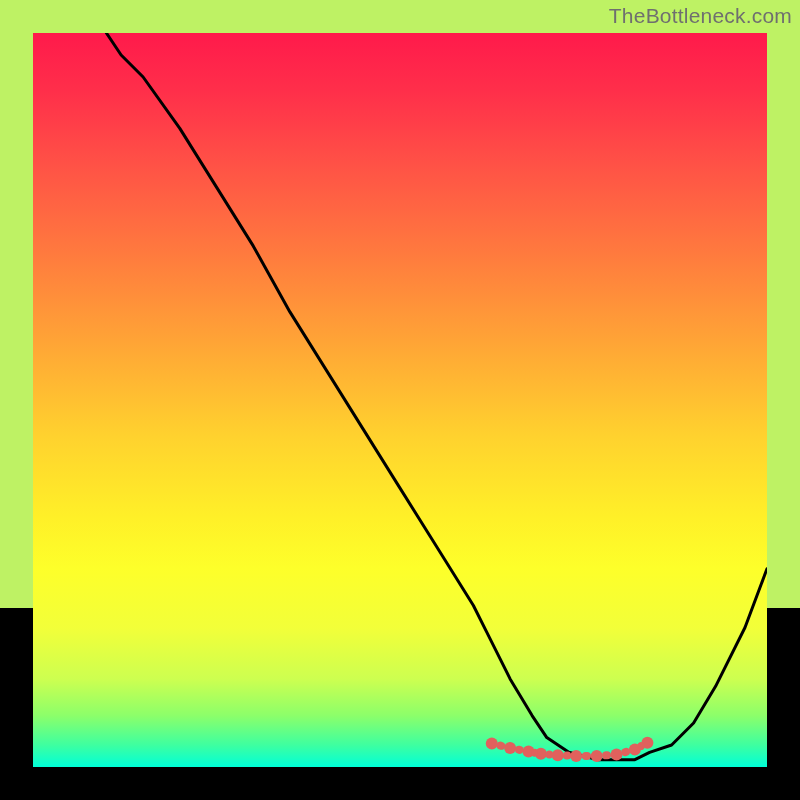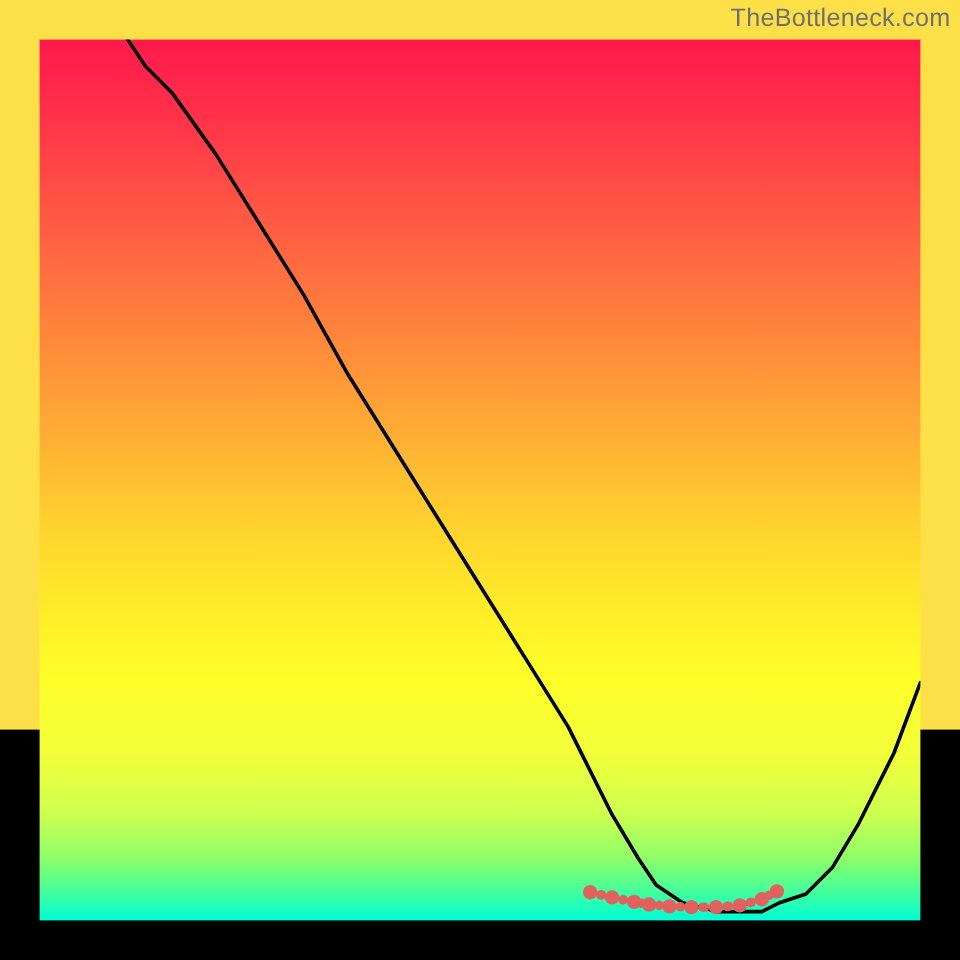--- a/index.html
+++ b/index.html
@@ -8,21 +8,21 @@
     width: 800px;
     height: 800px;
     background: #000;
     overflow: hidden;
     font-family: Arial, Helvetica, sans-serif;
   }
   .frame {
     position: relative;
     width: 800px;
     height: 608px;
-    background: #fde047;
+    background: #bef264;
     text-align: right;
   }
   .plot-area {
     position: absolute;
     left: 33px;
     top: 33px;
     width: 734px;
     height: 734px;
     background: linear-gradient(to bottom,
       #ff1a4b 0%,

